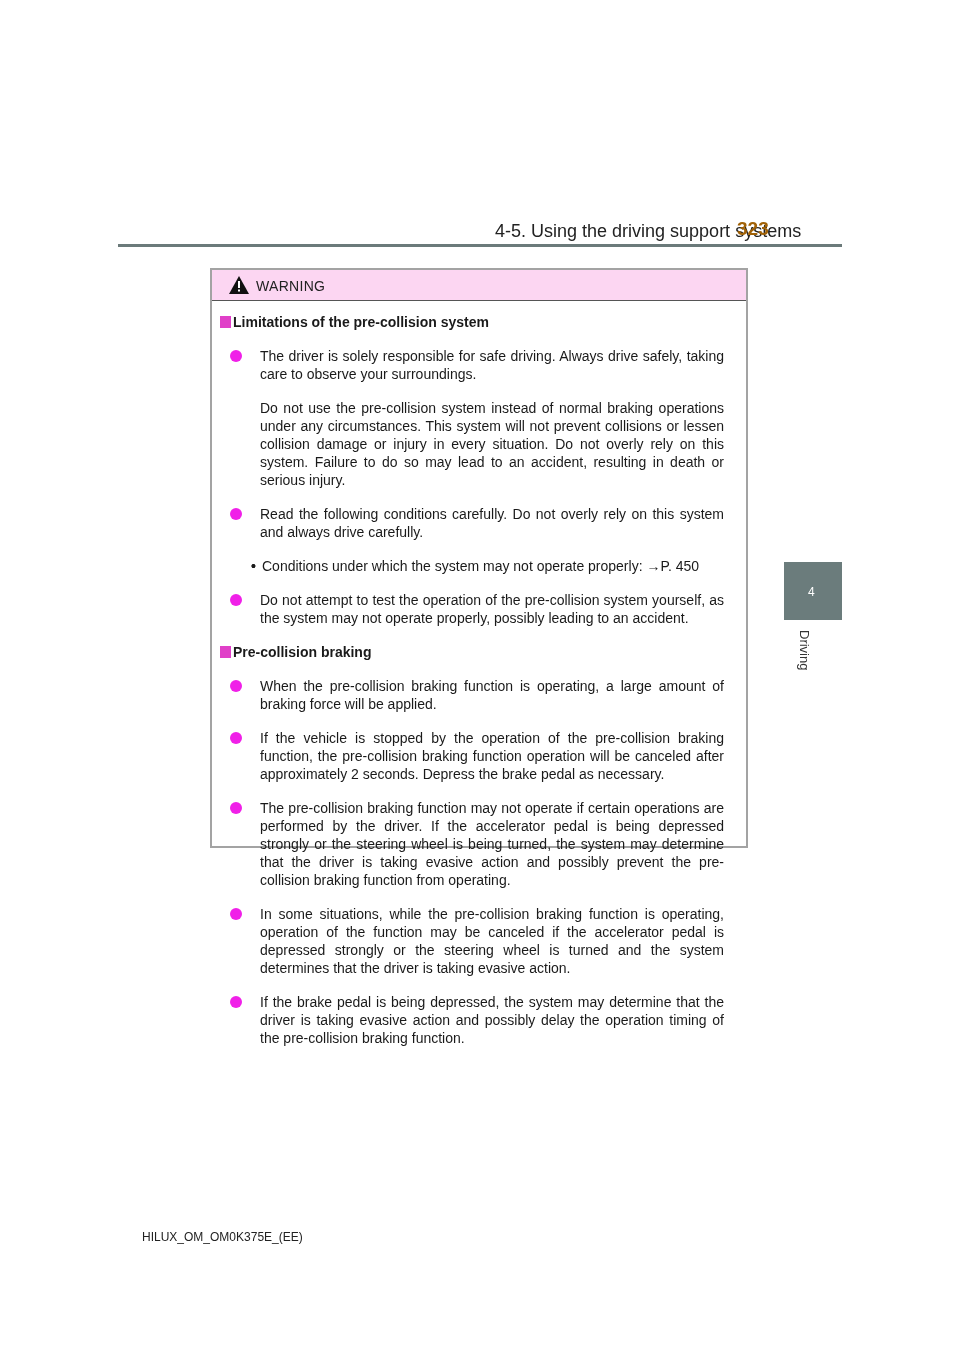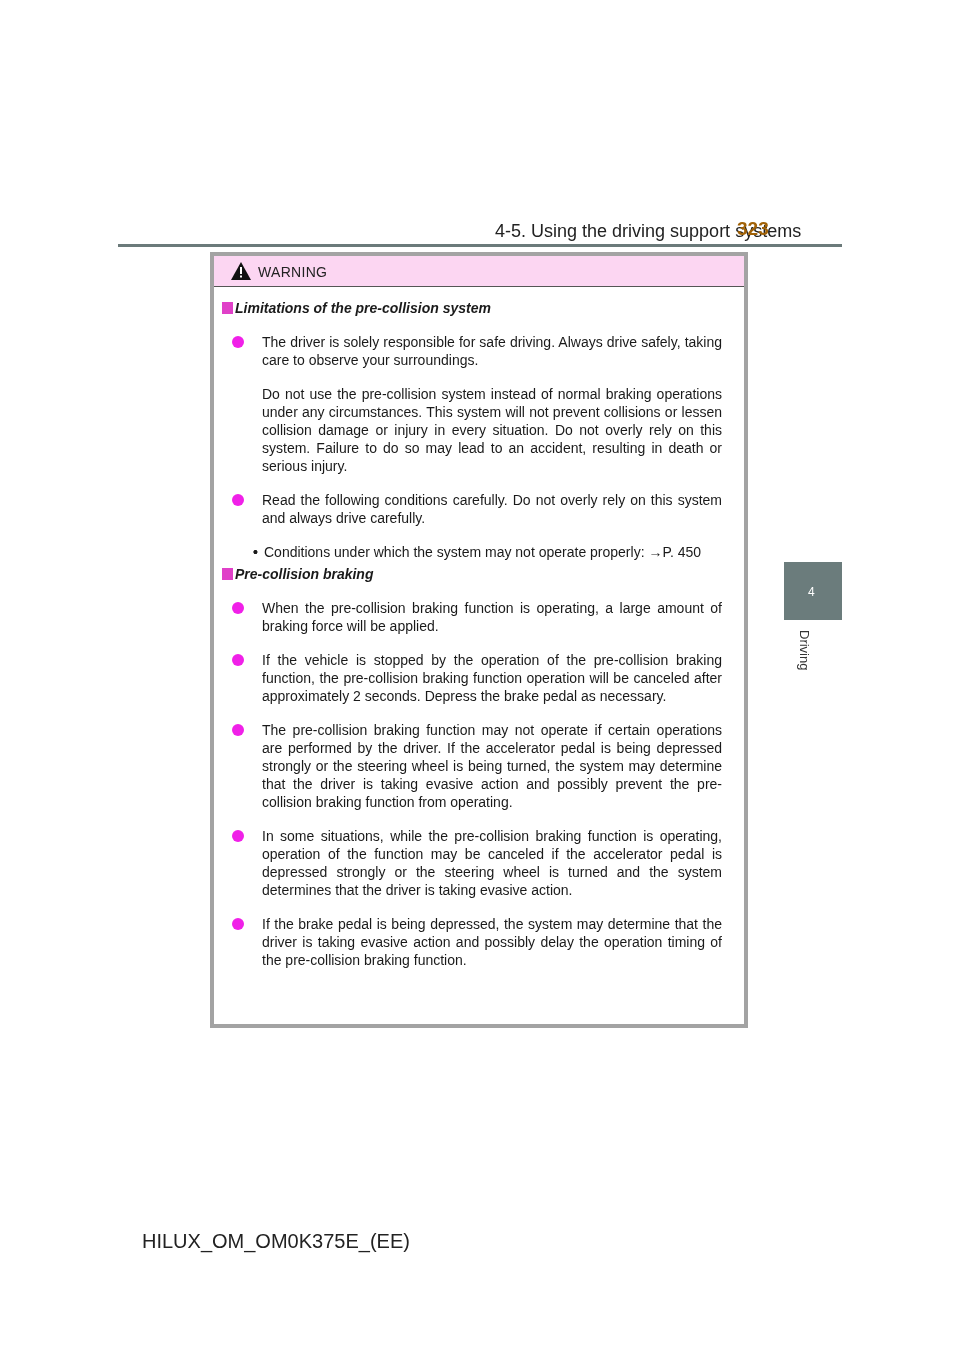--- a/index.html
+++ b/index.html
@@ -4,33 +4,33 @@
 <style>
   html, body { margin:0; padding:0; background:#ffffff; }
   body { width:960px; height:1358px; position:relative; overflow:hidden;
          font-family:"Liberation Sans", sans-serif; color:#1a1a1a; }
   .hdr-title { position:absolute; left:451px; top:221px; font-size:18px; color:#222;margin-left:44px; }
   .hdr-page { position:absolute; left:737px; top:218px; font-size:19px; font-weight:bold; color:#a16207; }
   .hdr-rule { position:absolute; left:118px; top:244px; width:724px; height:3px; background:#6b7a7a; }
   .side-tab { position:absolute; left:784px; top:562px; width:58px; height:58px; background:#6b7c7c; color:#fff; font-size:12px; }
   .side-tab span { position:absolute; left:24px; top:23px; }
   .side-label { position:absolute; left:812px; top:630px; font-size:13px; color:#333; transform:rotate(90deg); transform-origin:0 0; white-space:nowrap; }
-  .warn-box { position:absolute; left:210px; top:252px; width:538px; height:776px; border:4px solid #a3a3a3; box-sizing:border-box; }
+  .warn-box { position:absolute; left:210px; top:268px; width:538px; height:580px; border:2px solid #a3a3a3; box-sizing:border-box; }
   .warn-head { height:30px; background:#fcd6f2; border-bottom:1px solid #555; position:relative; }
   .warn-icon { position:absolute; left:17px; top:6px; width:20px; height:18px; }
   .warn-label { position:absolute; left:44px; top:8px; font-size:14px; color:#222; letter-spacing:0.3px; }
   .content { position:absolute; left:0; top:31px; width:100%; padding:8px 6px 0 6px; box-sizing:border-box; font-size:14px; line-height:18px; }
-  .sec { font-weight:bold; position:relative; padding-left:15px; margin:4px 0 4px 0;font-style:italic; }
+  .sec { font-weight:bold; position:relative; padding-left:15px; margin:4px 0 4px 0; }
   .sec::before { content:""; position:absolute; left:2px; top:3px; width:11px; height:12px; background:#e040c8; }
   .item { position:relative; padding-left:26px; text-align:justify; margin-bottom:6px; }
   .dot { position:absolute; left:12px; top:3px; width:12px; height:12px; border-radius:50%; background:#f020e8; }
   .sub { position:relative; padding-left:44px; margin-bottom:0; }
   .sub .b { position:absolute; left:33px; top:0; }
   p { margin:16px; }
-  .footer { position:absolute; left:142px; top:1230px; font-size:20px; color:#222; }
+  .footer { position:absolute; left:142px; top:1230px; font-size:12px; color:#222; }
 </style>
 </head>
 <body>
 
 <div class="hdr-title">4-5. Using the driving support systems</div>
 <div class="hdr-page">323</div>
 <div class="hdr-rule"></div>
 
 <div class="side-tab">
     <span>4</span>
@@ -52,20 +52,24 @@
         <span class="dot"></span>
         <p>The driver is solely responsible for safe driving. Always drive safely, taking care to observe your surroundings.</p>
         <p>Do not use the pre-collision system instead of normal braking operations under any circumstances. This system will not prevent collisions or lessen collision damage or injury in every situation. Do not overly rely on this system. Failure to do so may lead to an accident, resulting in death or serious injury.</p>
       </div>
       <div class="item">
         <span class="dot"></span>
         <p>Read the following conditions carefully. Do not overly rely on this system and always drive carefully.</p>
       </div>
       <div class="sub"><span class="b">•</span></div>
       <div class="sub" style="margin-bottom: 4px;"><span class="b">•</span><span>Conditions under which the system may not operate properly: →P. 450</span></div>
+      <div class="item">
+        <span class="dot"></span>
+        <p>Do not attempt to test the operation of the pre-collision system yourself, as the system may not operate properly, possibly leading to an accident.</p>
+      </div>
       <div class="sec">Pre-collision braking</div>
       <div class="item">
         <span class="dot"></span>
         <p>When the pre-collision braking function is operating, a large amount of braking force will be applied.</p>
       </div>
       <div class="item">
         <span class="dot"></span>
         <p>If the vehicle is stopped by the operation of the pre-collision braking function, the pre-collision braking function operation will be canceled after approximately 2 seconds. Depress the brake pedal as necessary.</p>
       </div>
       <div class="item">

